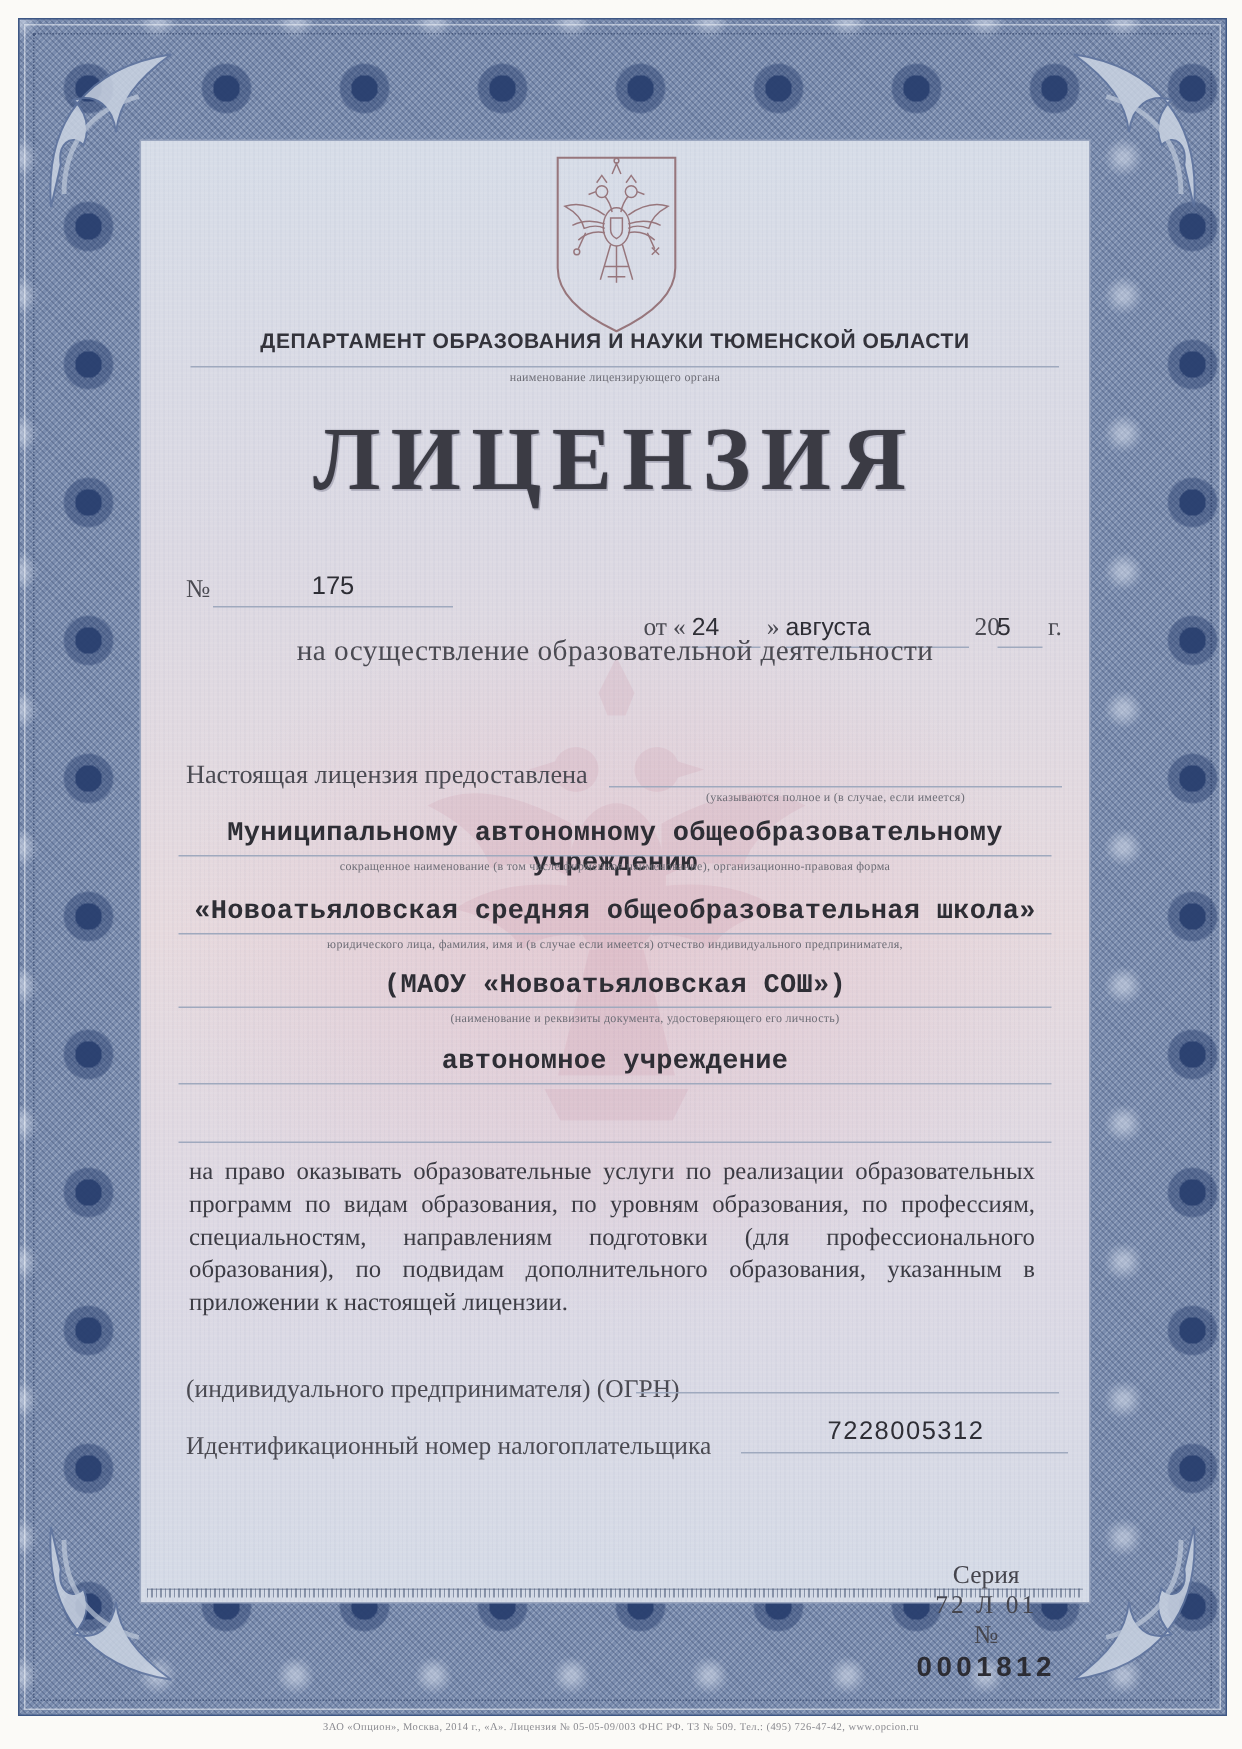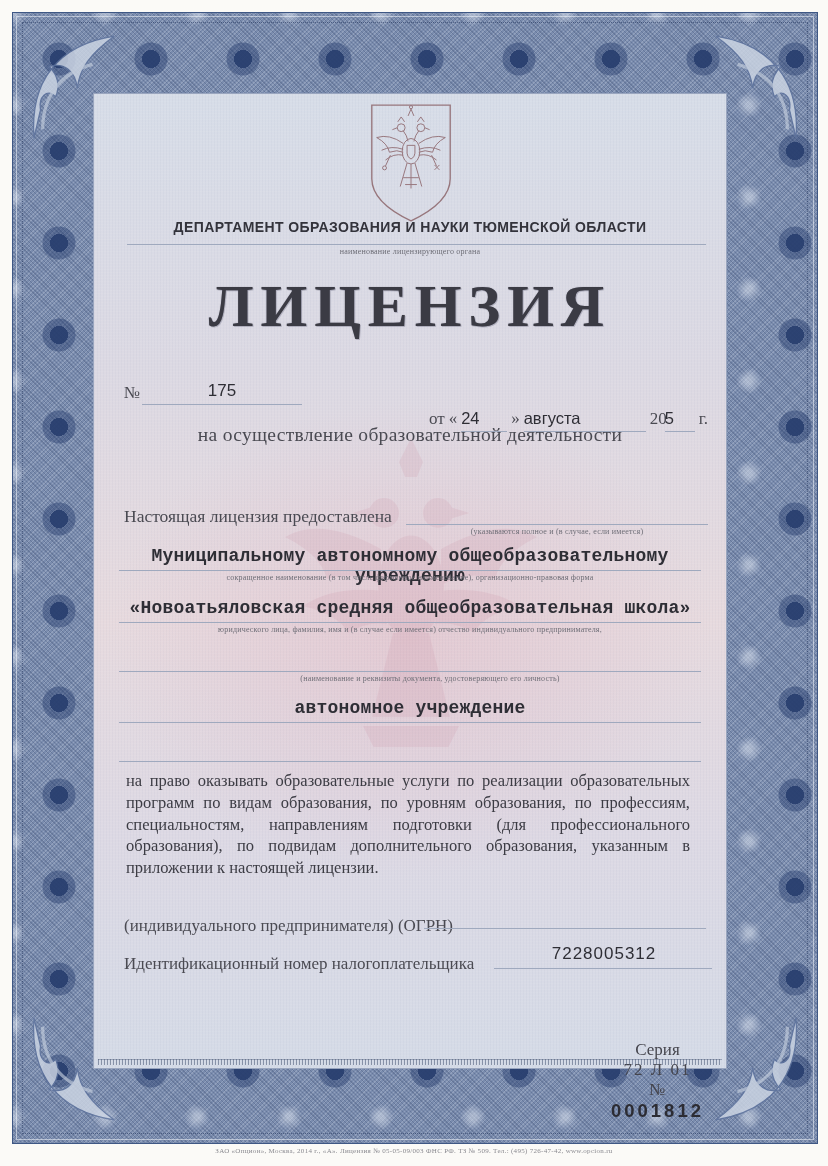--- a/index.html
+++ b/index.html
@@ -198,20 +198,21 @@
     <div class="abs caption" style="left:312px;right:18px;top:433px;text-align:center;">(указываются полное и (в случае, если имеется)</div>
 
     <div class="abs ctr orgline" style="top:452px;">Муниципальному автономному общеобразовательному учреждению</div>
     <div class="rule" style="left:25px;right:25px;top:476px;"></div>
     <div class="abs ctr caption" style="top:479px;">сокращенное наименование (в том числе фирменное наименование), организационно-правовая форма</div>
 
     <div class="abs ctr orgline" style="top:504px;">«Новоатьяловская средняя общеобразовательная школа»</div>
     <div class="rule" style="left:25px;right:25px;top:528px;"></div>
     <div class="abs ctr caption" style="top:531px;">юридического лица, фамилия, имя и (в случае если имеется) отчество индивидуального предпринимателя,</div>
 
+    <div class="abs ctr orgline" style="top:553px;">(МАОУ «Новоатьяловская СОШ»)</div>
     <div class="rule" style="left:25px;right:25px;top:577px;"></div>
     <div class="abs ctr caption" style="top:580px;margin-left:40px;">(наименование и реквизиты документа, удостоверяющего его личность)</div>
 
     <div class="abs ctr orgline" style="top:604px;">автономное учреждение</div>
     <div class="rule" style="left:25px;right:25px;top:628px;"></div>
 
     <div class="rule" style="left:25px;right:25px;top:667px;"></div>
 
     <div class="abs para serif">на право оказывать образовательные услуги по реализации образовательных программ по видам образования, по уровням образования, по профессиям, специальностям, направлениям подготовки (для профессионального образования), по подвидам дополнительного образования, указанным в приложении к настоящей лицензии.</div>
 

